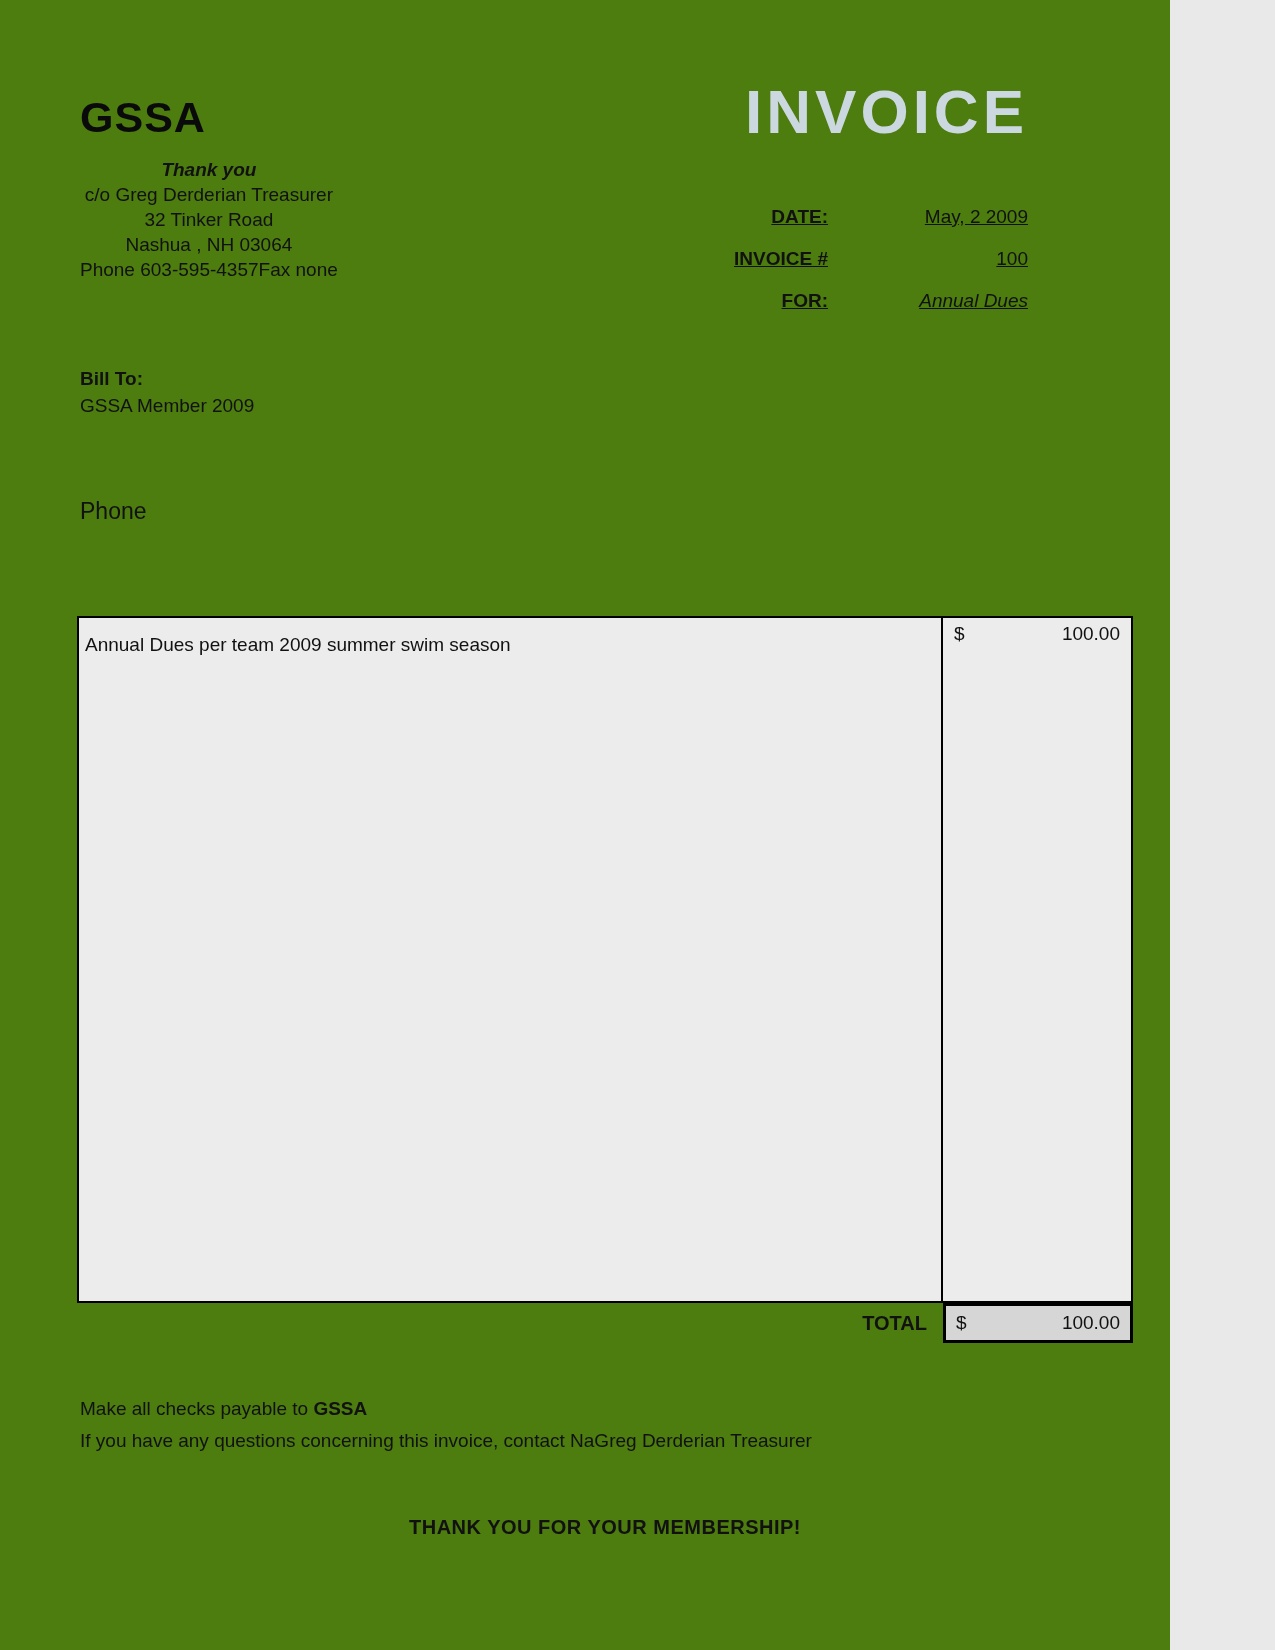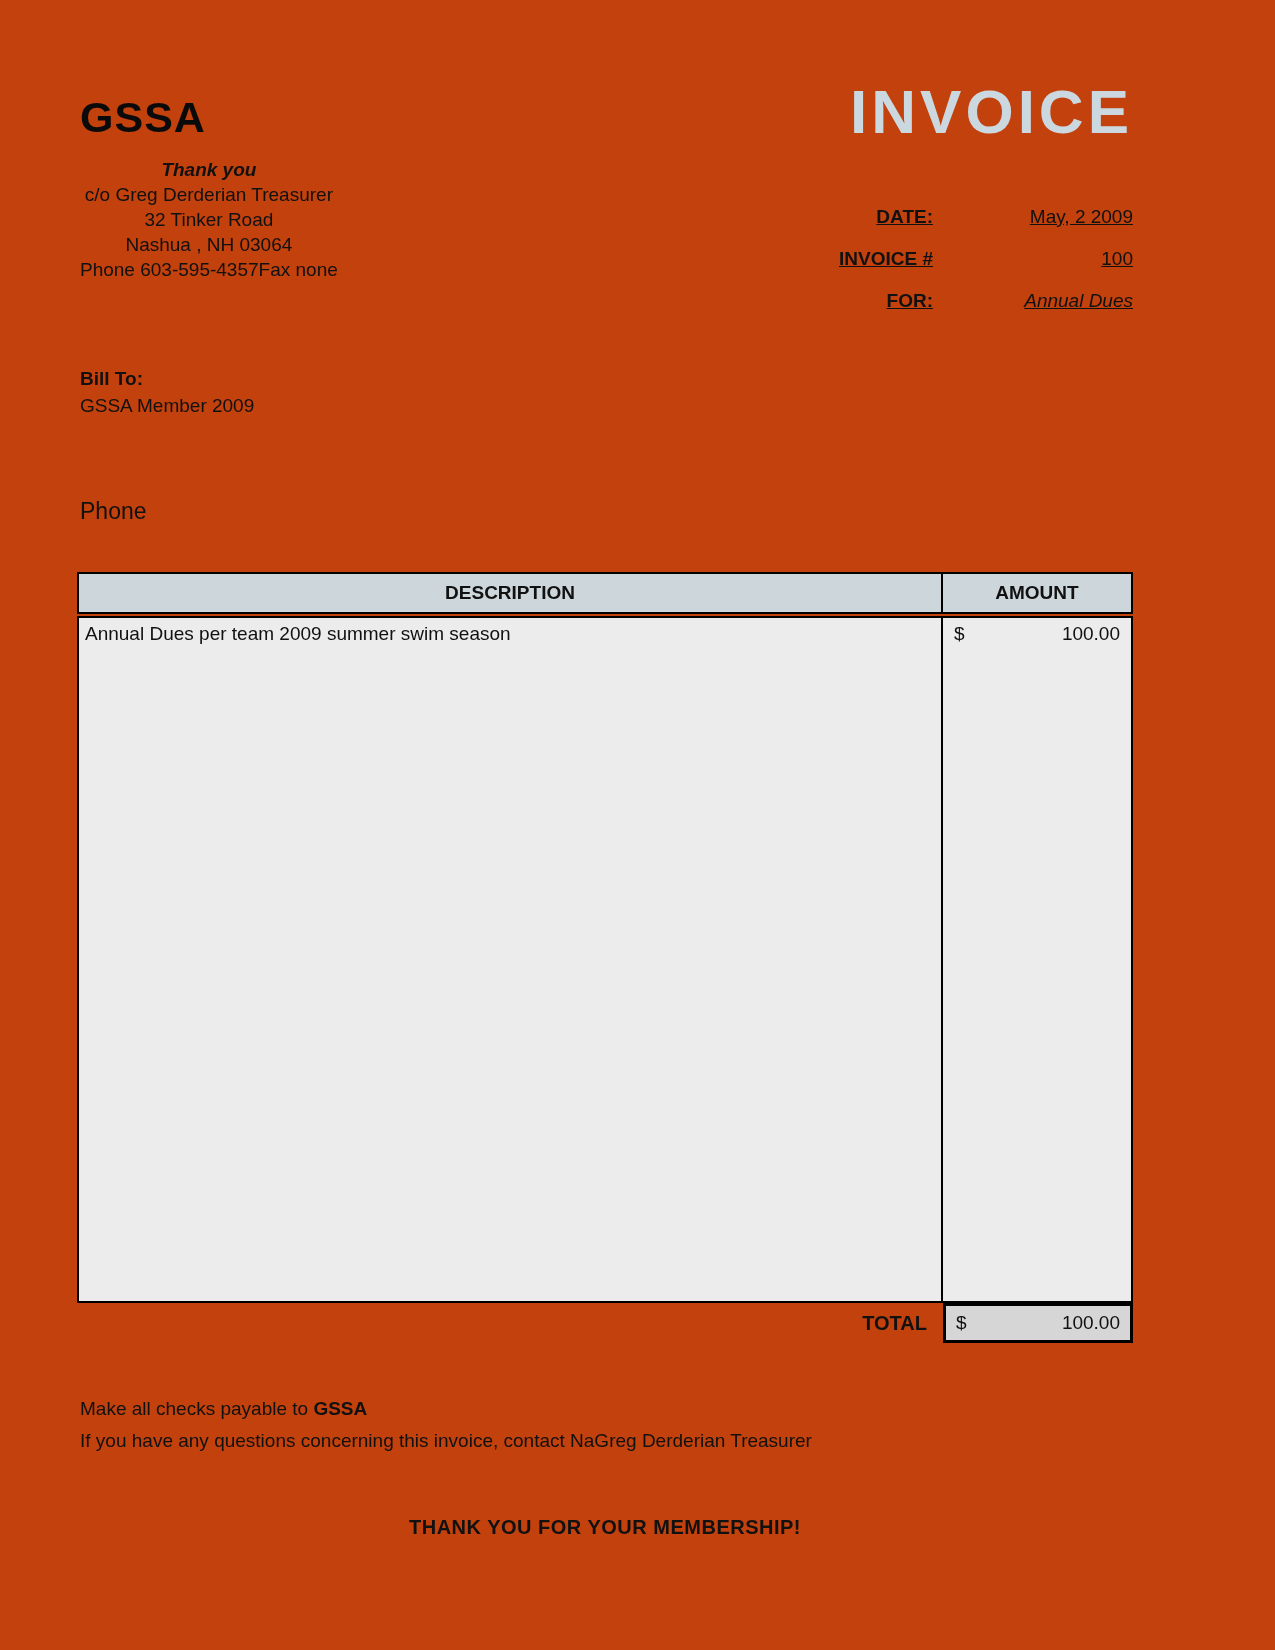--- a/index.html
+++ b/index.html
@@ -1,22 +1,22 @@
 <!DOCTYPE html>
 <html><head>
 <meta charset="utf-8">
 <style>
   * { margin: 0; padding: 0; box-sizing: border-box; }
   html, body { background: #e9e9e9; }
   body { font-family: "Liberation Sans", sans-serif; color: #111; }
   .page {
     position: relative;
-    width: 1275px;
+    width: 1170px;
     height: 1650px;
-    background: #c2410c;
+    background: #4d7c0f;
     overflow: hidden;
   }
   
   .company {
     position: absolute; left: 80px; top: 93px;
     font-size: 43px; font-weight: bold; letter-spacing: 1px; color: #0a0a0a;
   }
   .invoice-title {
     position: absolute; right: 142px; top: 76px;
     font-size: 62px; font-weight: bold; letter-spacing: 4px;
@@ -55,21 +55,21 @@
     flex: 1; display: flex; align-items: center; justify-content: center;
     font-size: 19px; font-weight: bold;
   }
   .tbl-body {
     position: absolute; left: 77px; top: 616px; width: 1056px; height: 687px;
     border: 2px solid #000; display: flex; align-items: stretch;
     background: #ececec;
   }
   .tbl-body .b-desc {
     flex: 0 0 864px; border-right: 2px solid #000;
-    padding: 5px 6px; font-size: 19px;
+    padding: 16px 6px; font-size: 19px;
   }
   .tbl-body .b-amt {
     flex: 1; padding: 5px 11px; font-size: 19px;
     display: flex; justify-content: space-between; align-items: flex-start;
   }
   .tbl-total-label {
     position: absolute; left: 77px; top: 1303px; width: 866px; height: 40px;
     line-height: 40px; text-align: right; padding-right: 16px;
     font-size: 20px; font-weight: bold;
   }
@@ -112,24 +112,20 @@
     <div class="label">INVOICE #</div>
     <div class="value">100</div>
     <div class="label">FOR:</div>
     <div class="value italic">Annual Dues</div>
   </div>
 
   <div class="billto-label">Bill To:</div>
   <div class="billto-name">GSSA Member 2009</div>
   <div class="billto-phone">Phone</div>
 
-  <div class="tbl-header">
-    <div class="h-desc">DESCRIPTION</div>
-    <div class="h-amt">AMOUNT</div>
-  </div>
 
   <div class="tbl-body">
     <div class="b-desc">Annual Dues per team 2009 summer swim season</div>
     <div class="b-amt">
       <span>$</span>
       <span>100.00</span>
     </div>
   </div>
 
   <div class="tbl-total-label">TOTAL</div>

